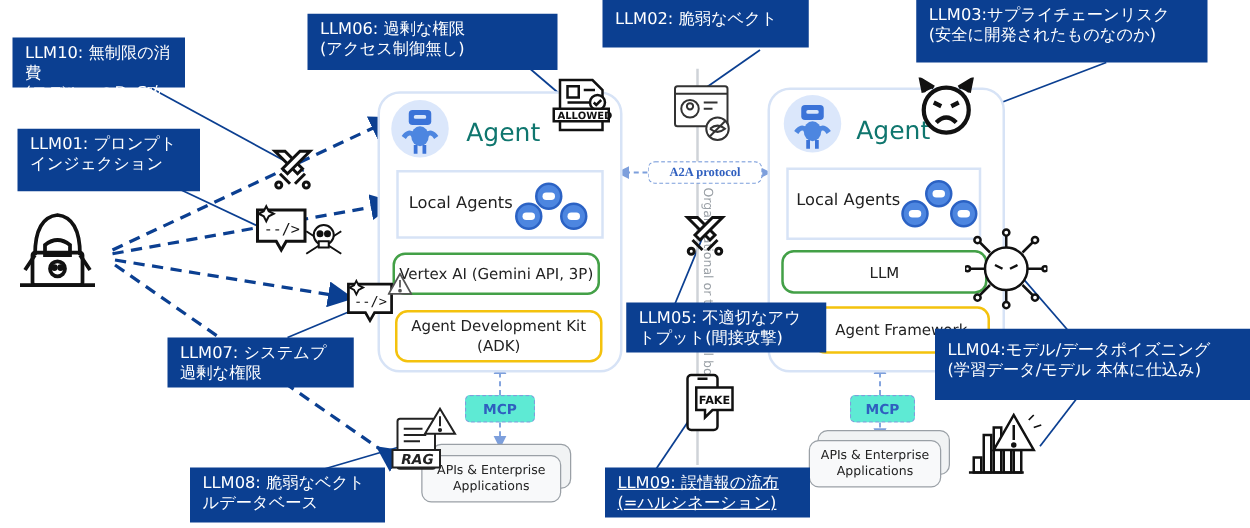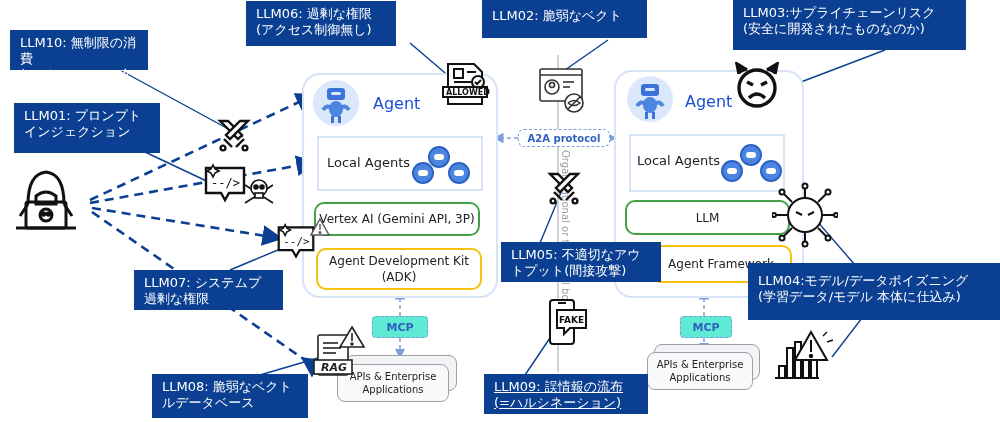--- a/index.html
+++ b/index.html
@@ -10,21 +10,21 @@
 
   .callout {
     position: absolute; background: #0b3f91; color: #ffffff;
     font-size: 13px; line-height: 16px; padding: 5px 10px; white-space: pre-line;
     z-index: 5;
   }
 
   .agent-panel {
     position: absolute; border: 2px solid #d7e3f6; border-radius: 18px; background: #ffffff;
   }
-  .agent-title { position: absolute; font-size: 16px; color: #1d4ed8; }
+  .agent-title { position: absolute; font-size: 20px; color: #0f766e; }
   .robot { position: absolute; width: 46px; height: 46px; border-radius: 50%; background: #dbe7fb; }
 
   .local-box {
     position: absolute; border: 2px solid #d7e3f6; background: #fff;
   }
   .local-label { position: absolute; font-size: 13px; color: #222; text-align: right; }
   .bubble {
     position: absolute; width: 22px; height: 22px; border-radius: 50%;
     background: #4d86e0; border: 2px solid #2b62c4;
   }
@@ -165,21 +165,21 @@
 <div class="bubble" style="left:760px;top:160px;"></div>
 
 <div class="green-box" style="left:625px;top:200px;width:165px;height:35px;">LLM</div>
 <div class="yellow-box" style="left:650px;top:245px;width:142px;height:38px;">Agent Framework</div>
 
 <div class="mcp" style="left:680px;top:316px;width:52px;height:22px;">MCP</div>
 <div class="api-back" style="left:654px;top:344px;width:106px;height:36px;"></div>
 <div class="api-front" style="left:647px;top:352px;width:106px;height:38px;">APIs &amp; Enterprise
 Applications</div>
 
-<div class="a2a" style="left:518px;top:129px;width:92px;height:18px;">A2A protocol</div>
+<div class="a2a" style="left:518px;top:129px;width:92px;height:18px;font-family:Liberation Serif, serif;">A2A protocol</div>
 <div class="boundary-label" style="left:571px;top:150px;">Organizational or technical boundaries</div>
 
 <div class="icon" style="left:10px;top:166px;">
   <svg width="72" height="66" viewBox="0 0 72 66" fill="none" stroke="#111" stroke-width="3">
     <path d="M18,38 Q18,8 36,6 Q54,8 54,38"></path>
     <path d="M26,30 Q36,22 46,30 L46,38 L26,38 z"></path>
     <path d="M10,50 L18,38 M62,50 L54,38"></path>
     <rect x="16" y="36" width="40" height="26" rx="2"></rect>
     <line x1="6" y1="62" x2="66" y2="62"></line>
     <circle cx="36" cy="49" r="6"></circle>
@@ -339,21 +339,21 @@
       <line x1="36" y1="10" x2="36" y2="22"></line>
       <circle cx="36" cy="26" r="1.2" fill="#111"></circle>
     <path d="M48,6 l4,-4 M52,12 l6,-2" stroke-width="1.4"></path>
   </svg>
 </div>
 
 <div class="callout" style="left:10px;top:30px;width:138px;height:40px;">LLM10: 無制限の消費
 (モデルへのDoS攻撃)</div>
 <div class="callout" style="left:14px;top:103px;width:146px;height:50px;">LLM01: プロンプト
 インジェクション</div>
-<div class="callout" style="left:246px;top:1px;width:150px;height:45px;">LLM06: 過剰な権限
+<div class="callout" style="left:246px;top:11px;width:200px;height:45px;">LLM06: 過剰な権限
 (アクセス制御無し)</div>
 <div class="callout" style="left:482px;top:0px;width:165px;height:38px;padding-top:8px;">LLM02: 脆弱なベクト</div>
 <div class="callout" style="left:733px;top:0px;width:233px;height:50px;">LLM03:サプライチェーンリスク
 (安全に開発されたものなのか)</div>
 <div class="callout" style="left:501px;top:242px;width:160px;height:40px;">LLM05: 不適切なアウ
 トプット(間接攻撃)</div>
 <div class="callout" style="left:134px;top:270px;width:149px;height:40px;">LLM07: システムプ
 過剰な権限</div>
 <div class="callout" style="left:748px;top:263px;width:252px;height:57px;padding-top:10px;">LLM04:モデル/データポイズニング
 (学習データ/モデル 本体に仕込み)</div>

